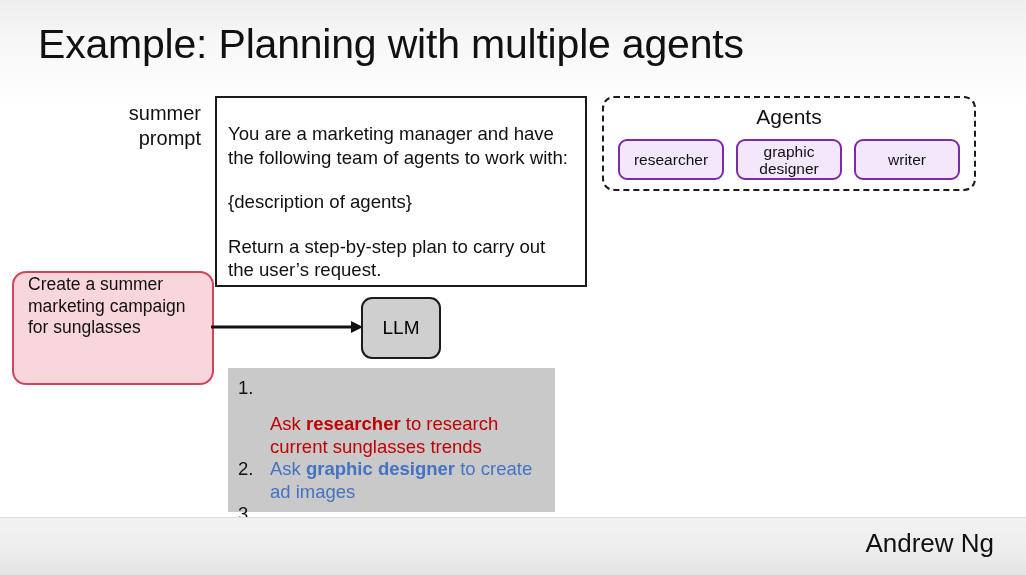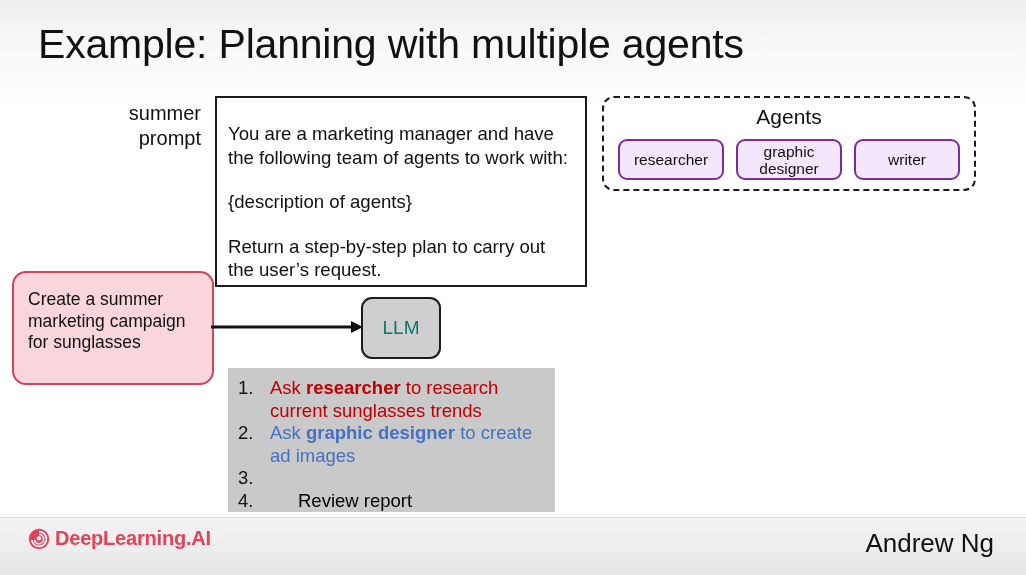--- a/index.html
+++ b/index.html
@@ -114,21 +114,21 @@
   #user-box {
     position: absolute;
     left: 12px;
     top: 271px;
     width: 202px;
     height: 114px;
     background: #f8d6dc;
     border: 2px solid #d2435c;
     border-radius: 14px;
     box-sizing: border-box;
-    padding: 16px 14px;
+    padding: 1px 14px;
   }
   #user-box span {
     font-size: 17.5px;
     line-height: 21.5px;
     color: #111111;
     display: block;
   }
 
   
   #arrow {
@@ -147,21 +147,21 @@
     width: 80px;
     height: 62px;
     background: #cfcfcf;
     border: 2px solid #1b1b1b;
     border-radius: 11px;
     box-sizing: border-box;
     display: flex;
     align-items: center;
     justify-content: center;
     font-size: 19px;
-    color: #0f766e;
+    color: #000000;
   }
 
   
   #plan-box {
     position: absolute;
     left: 228px;
     top: 368px;
     width: 327px;
     height: 144px;
     background: #c9c9c9;
@@ -177,21 +177,21 @@
   }
   .plan-num {
     width: 32px;
     flex: 0 0 32px;
     color: #111111;
   }
   .plan-text {
     flex: 1 1 auto;
   }
   .plan-text b { font-weight: bold; }
-  .c-red    { color: #c00000; }
+  .c-red    { color: #c00000; margin-top: 36px; }
   .c-blue   { color: #4472c4; }
   .c-orange { color: #ed7d31; }
   .c-black  { color: #000000; margin-left: 28px; }
 
   
   #footer {
     position: absolute;
     left: 0;
     right: 0;
     top: 517px;
@@ -277,25 +277,16 @@
 
     <div class="plan-item">
       <div class="plan-num">4.</div>
       <div class="plan-text c-black"><span>Review report</span><b></b><span></span></div>
     </div>
 
   </div>
 
   <div id="footer"></div>
 
-  <div id="brand">
-    <svg width="22" height="22" viewBox="0 0 22 22" xmlns="http://www.w3.org/2000/svg">
-      <circle cx="11" cy="11" r="10.2" fill="#e0445a"></circle>
-      <path d="M11 3.6 a7.4 7.4 0 1 1 -7.3 8.4" fill="none" stroke="#ffffff" stroke-width="1.7"></path>
-      <path d="M11 6.5 a4.6 4.6 0 1 1 -4.5 5.3" fill="none" stroke="#ffffff" stroke-width="1.6"></path>
-      <circle cx="11" cy="10.3" r="2.1" fill="#ffffff"></circle>
-    </svg>
-    <span id="brand-text">DeepLearning.AI</span>
-  </div>
 
   <div id="author">Andrew Ng</div>
 
 </div>
 
 </body></html>

